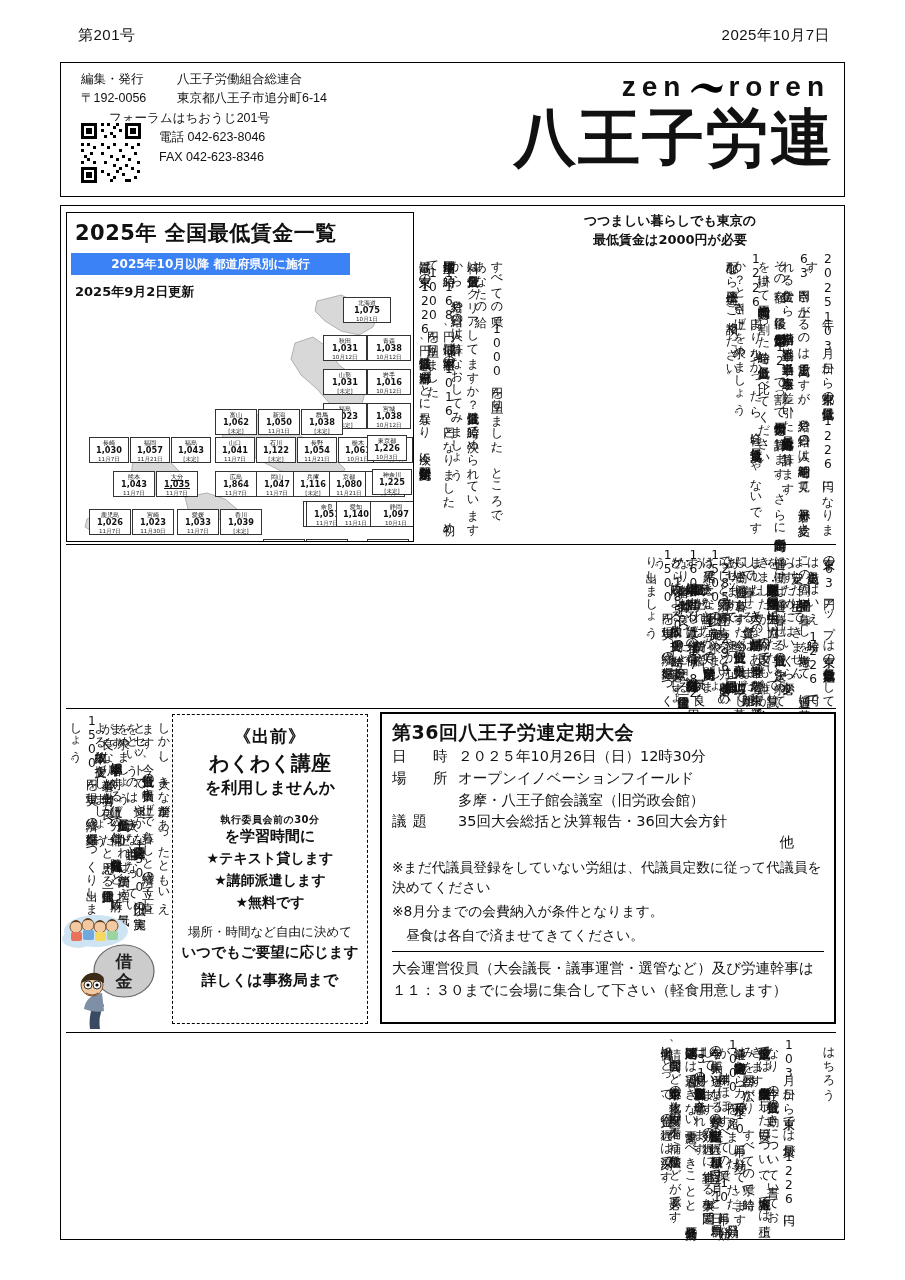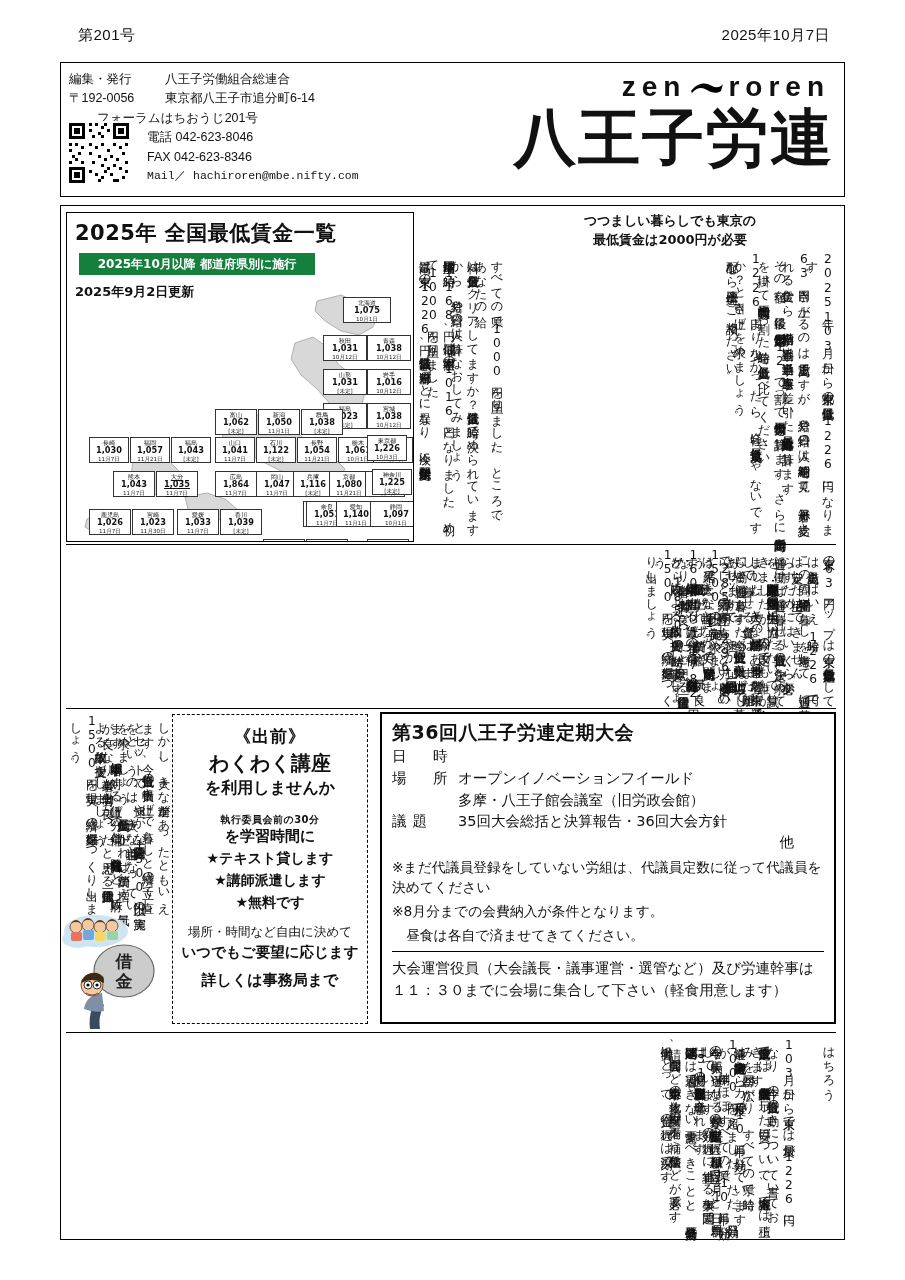--- a/index.html
+++ b/index.html
@@ -19,20 +19,21 @@
     position:absolute; left:78px; top:26px; width:752px;
     display:flex; justify-content:space-between;
     font-size:15px; letter-spacing:0.5px;
   }
 
   
   .masthead {
     position:absolute; left:60px; top:62px; width:785px; height:135px;
     border:1px solid #000;
     display:flex;
+    padding-left:12px;
   }
   .mast-left {
     width:360px; padding:7px 0 0 8px;
     font-size:12.5px; line-height:1.55;
     position:relative;
   }
   .mast-left .row { display:flex; }
   .mast-left .lbl { width:96px; }
   .mast-left .ind { padding-left:28px; }
   .mast-left .mono { font-family:"Liberation Mono","DejaVu Sans Mono",monospace; font-size:11.5px; }
@@ -105,22 +106,22 @@
     border:1px solid #000; background:#fff;
     overflow:hidden;
   }
   .map-title {
     position:absolute; left:8px; top:6px;
     font-size:21px; font-weight:bold;
     font-family:"DejaVu Sans",sans-serif;
     letter-spacing:0.5px;
   }
   .map-band {
-    position:absolute; left:12px; top:40px; width:236px; height:22px;
-    background:#15803d; color:#fff;
+    position:absolute; left:4px; top:40px; width:279px; height:22px;
+    background:#3b82f6; color:#fff;
     font-size:12px; font-weight:bold; text-align:center; line-height:22px;
     font-family:"DejaVu Sans",sans-serif;
   }
   .map-upd {
     position:absolute; left:8px; top:70px;
     font-size:13px; font-weight:bold;
     font-family:"DejaVu Sans",sans-serif;
   }
   .jp { position:absolute; left:0; top:78px; width:348px; height:250px; }
   .pref {
@@ -228,21 +229,20 @@
         <span class="lbl">編集・発行</span>
         <span>八王子労働組合総連合</span>
       </div>
       <div class="row">
         <span class="lbl">〒192-0056</span>
         <span>東京都八王子市追分町6-14</span>
       </div>
       <div class="ind">フォーラムはちおうじ201号</div>
       <div class="contact">電話 042-623-8046</div>
       <div class="contact">FAX 042-623-8346</div>
-      <div class="contact mono">Mail／ hachiroren@mbe.nifty.com</div>
 
       <svg class="qr" viewBox="0 0 64 64">
         <rect x="0" y="0" width="64" height="64" fill="#fff"></rect>
         <g fill="#000">
           <rect x="2" y="2" width="16" height="16"></rect>
             <rect x="5" y="5" width="10" height="10" fill="#fff"></rect>
             <rect x="7" y="7" width="6" height="6"></rect>
           <rect x="46" y="2" width="16" height="16"></rect>
             <rect x="49" y="5" width="10" height="10" fill="#fff"></rect>
             <rect x="51" y="7" width="6" height="6"></rect>
@@ -568,20 +568,21 @@
     <div class="star">★無料です</div>
     <div class="d6">場所・時間など自由に決めて</div>
     <div class="d7">いつでもご要望に応じます</div>
     <div class="d8">詳しくは事務局まで</div>
   </div>
 
   <div class="taikai">
     <div class="tt">第36回八王子労連定期大会</div>
     <div class="line">
       <span class="k">日　時</span>
+      <span>２０２５年10月26日（日）12時30分</span>
     </div>
     <div class="line">
       <span class="k">場　所</span>
       <span>オープンイノベーションフイールド</span>
     </div>
     <div class="sub">多摩・八王子館会議室（旧労政会館）</div>
     <div class="line">
       <span class="k">議題</span>
       <span>35回大会総括と決算報告・36回大会方針</span>
     </div>

